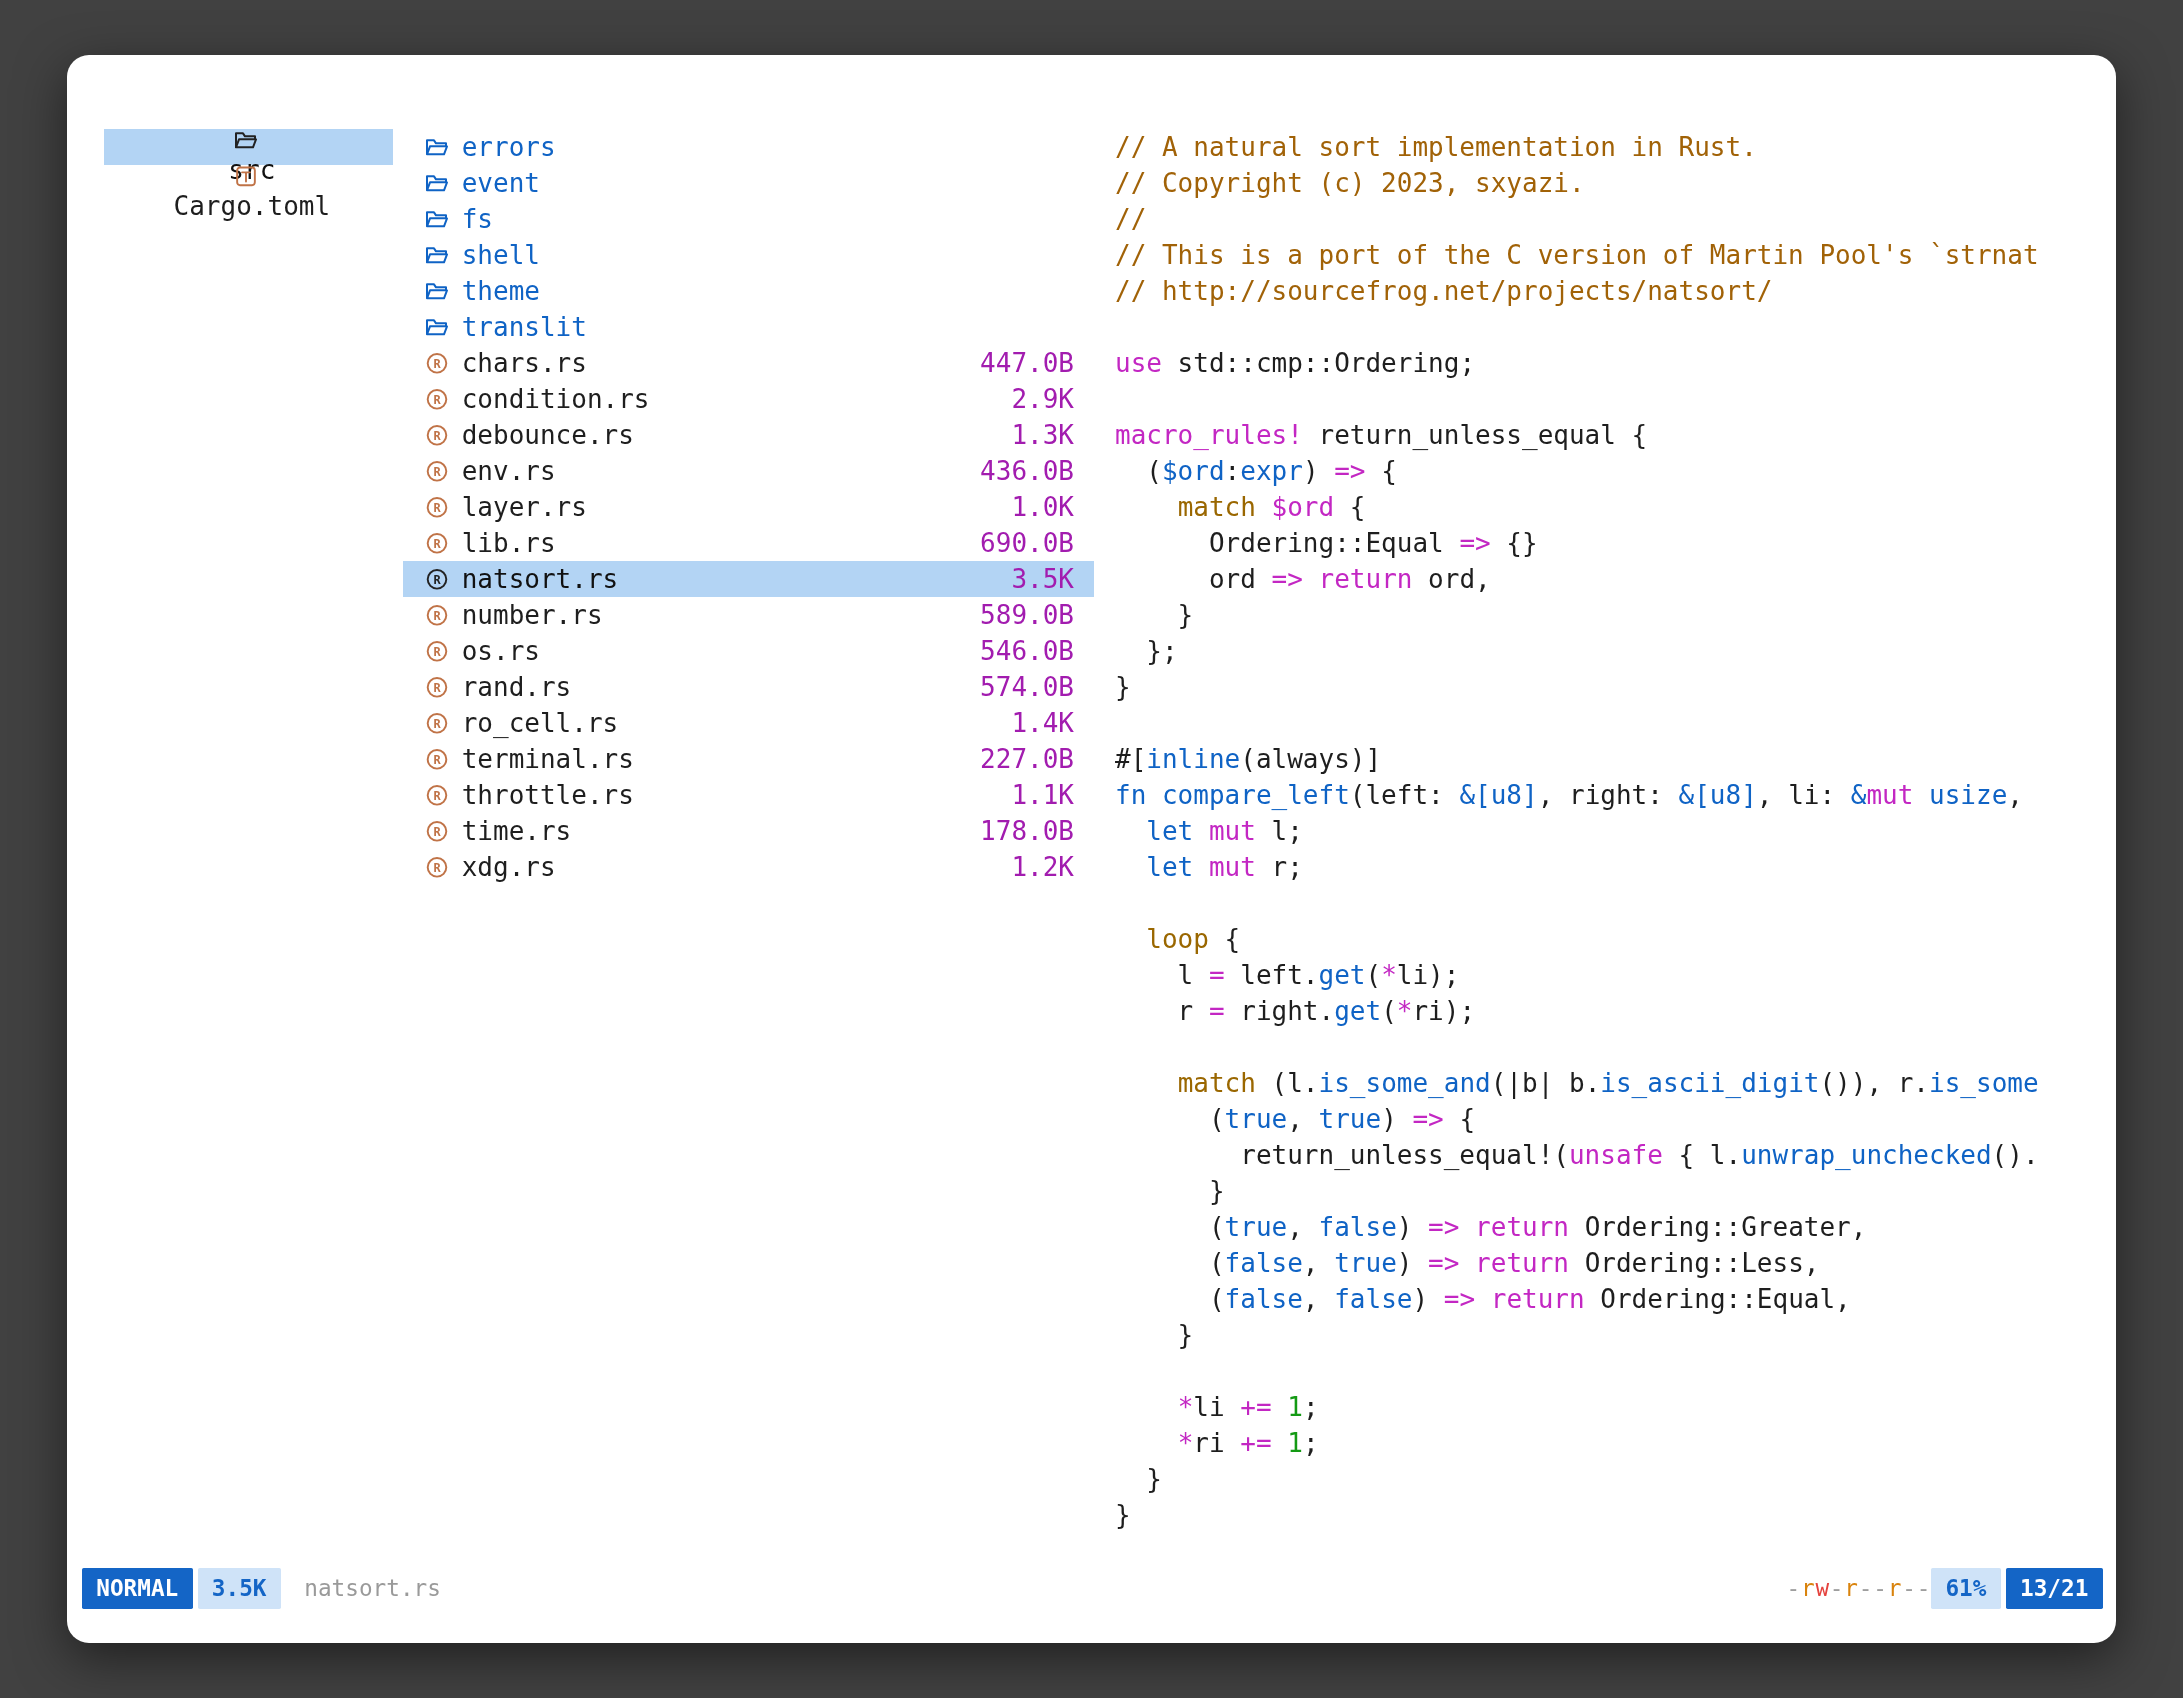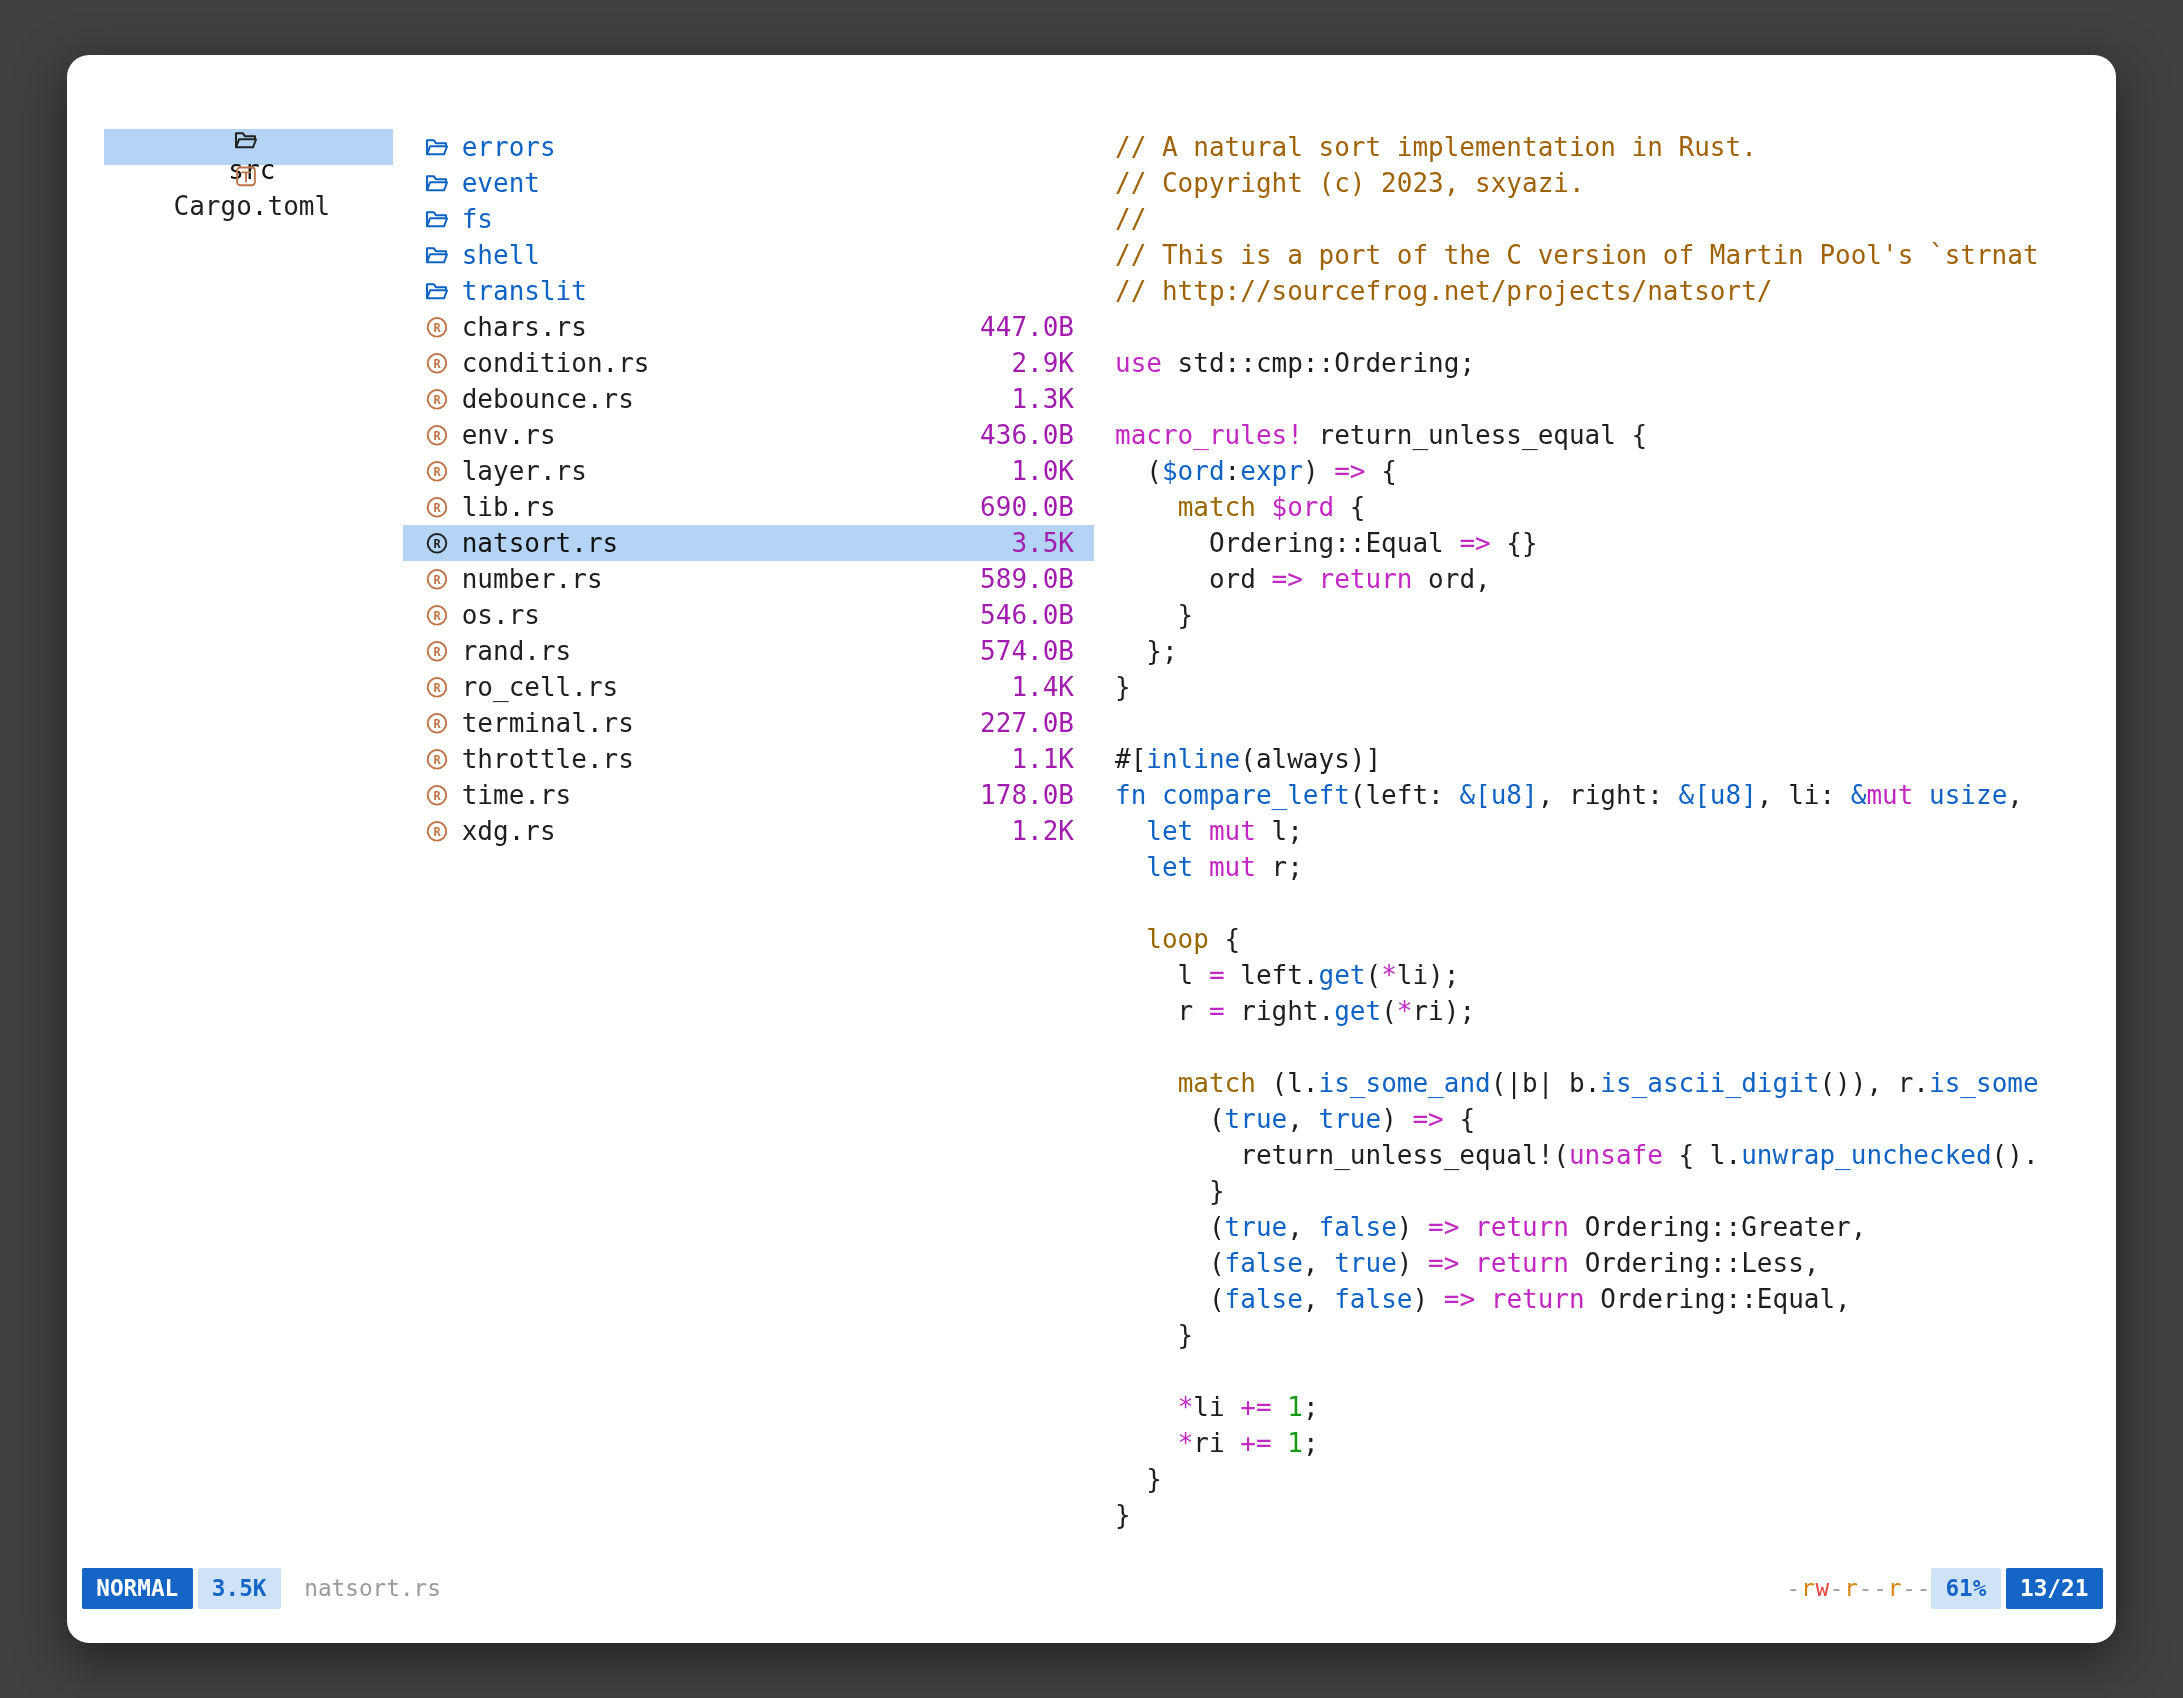--- a/index.html
+++ b/index.html
@@ -121,20 +121,28 @@
             </svg>
           </span>
           <span class="label">shell</span>
         </div>
         <div class="row dir">
           <span class="icon folder-open-icon">
             <svg viewBox="0 0 24 20">
               <path fill="none" stroke="currentColor" stroke-width="2" stroke-linejoin="round" stroke-linecap="round" d="M2 17 V3 h7 l2 3 h10 v3 M2 17 h17 l3 -8 H5 l-3 8 z"></path>
             </svg>
           </span>
+          <span class="label">theme</span>
+        </div>
+        <div class="row dir">
+          <span class="icon folder-open-icon">
+            <svg viewBox="0 0 24 20">
+              <path fill="none" stroke="currentColor" stroke-width="2" stroke-linejoin="round" stroke-linecap="round" d="M2 17 V3 h7 l2 3 h10 v3 M2 17 h17 l3 -8 H5 l-3 8 z"></path>
+            </svg>
+          </span>
           <span class="label">translit</span>
         </div>
         <div class="row">
           <span class="icon rust-icon">
             <svg viewBox="0 0 20 20" style="font-size:31px">
               <circle cx="10" cy="10" r="8.2" fill="none" stroke="currentColor" stroke-width="1.7"></circle>
               <text x="10" y="14.2" text-anchor="middle" font-size="10.5" font-weight="bold" fill="currentColor" font-family="DejaVu Sans Mono, monospace">R</text>
             </svg>
           </span>
           <span class="label">chars.rs</span>

